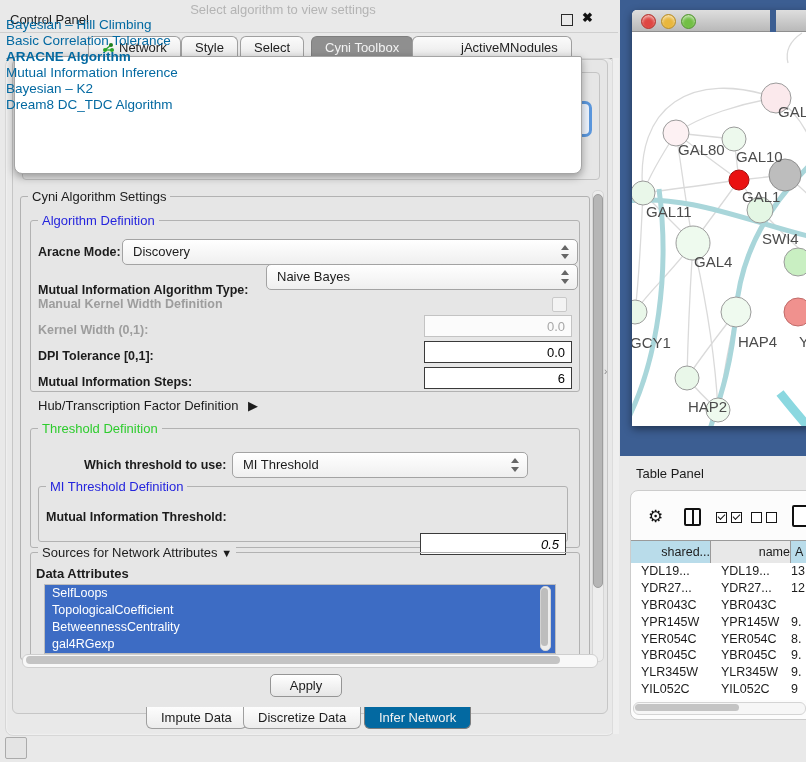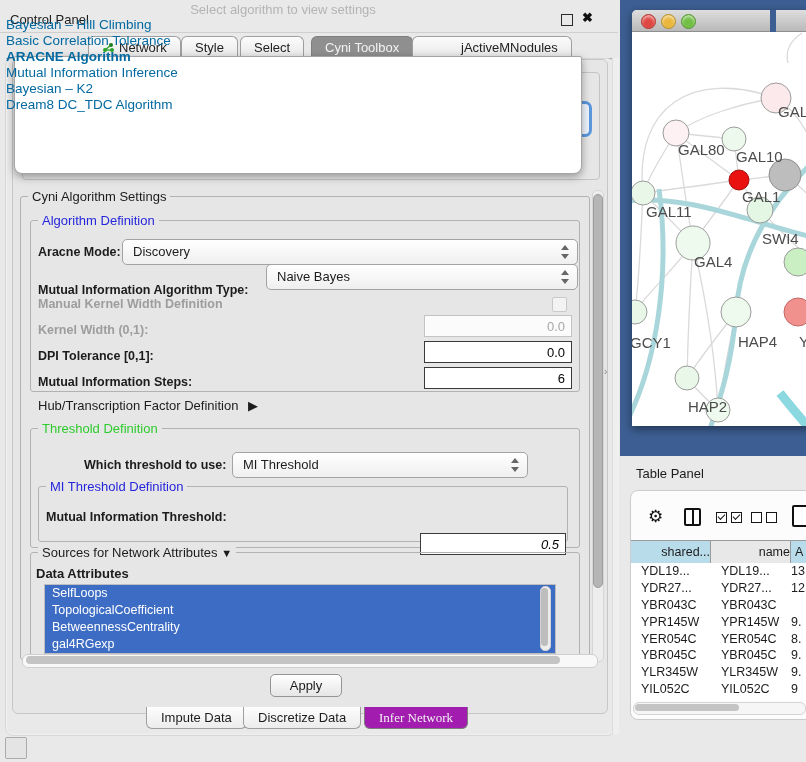--- a/index.html
+++ b/index.html
@@ -53,21 +53,21 @@
   #attr-sb{left:540px;top:586px;width:9px;height:63px;background:#ededed;border:1px solid #d2d2d2;border-radius:5px;}
   #attr-thumb{left:541px;top:588px;width:7px;height:58px;background:#bdbdbd;border-radius:4px;}
   #v-sb{left:592px;top:190px;width:10px;height:470px;background:#ededed;border:1px solid #d6d6d6;border-radius:5px;}
   #v-thumb{left:593px;top:194px;width:8px;height:392px;background:#b6b6b6;border:1px solid #9d9d9d;border-radius:5px;}
   #h-sb{left:22px;top:654px;width:574px;height:12px;background:#f8f8f8;border:1px solid #cfcfcf;border-radius:6px;}
   #h-thumb{left:26px;top:656px;width:534px;height:8px;background:#c4c4c4;border-radius:4px;}
   #apply-btn{left:270px;top:674px;width:70px;height:21px;background:linear-gradient(#ffffff,#e6e6e6);
              border:1px solid #959595;border-radius:5px;text-align:center;line-height:21px;font-size:13px;}
   .btab{position:absolute;top:707px;height:21px;line-height:21px;padding:0 14px;font-size:13px;
         background:linear-gradient(#fdfdfd,#ececec);border:1px solid #9f9f9f;border-radius:0 0 6px 6px;border-top:none;}
-  .btab.sel{background:#a21caf;color:#f2f2f2;border-color:#7d7d7d;font-family:Liberation Serif, serif;}
+  .btab.sel{background:#0369a1;color:#f2f2f2;border-color:#7d7d7d;}
   #corner-box{left:5px;top:737px;width:20px;height:20px;border:1px solid #ababab;background:#e4e4e4;border-radius:2px;}
   #divider-grip{left:604px;top:366px;font-size:10px;color:#8a8a8a;}
   
   #net-bg{left:620px;top:0;width:186px;height:456px;background:#3c5e92;}
   #net-win{left:632px;top:10px;width:180px;height:416px;background:#fff;border-radius:5px 5px 0 0;
            box-shadow:0 3px 8px rgba(0,0,0,.45);overflow:hidden;}
   #net-titlebar{position:absolute;left:0;top:0;width:100%;height:21px;
                 background:linear-gradient(#dedede,#b9b9b9);border-bottom:1px solid #8f8f8f;}
   .light{position:absolute;top:4px;width:13px;height:13px;border-radius:50%;box-shadow:inset 0 2px 3px rgba(255,255,255,.6);}
   #light-red{left:9px;background:#df4743;border:1px solid #b03a33;}

